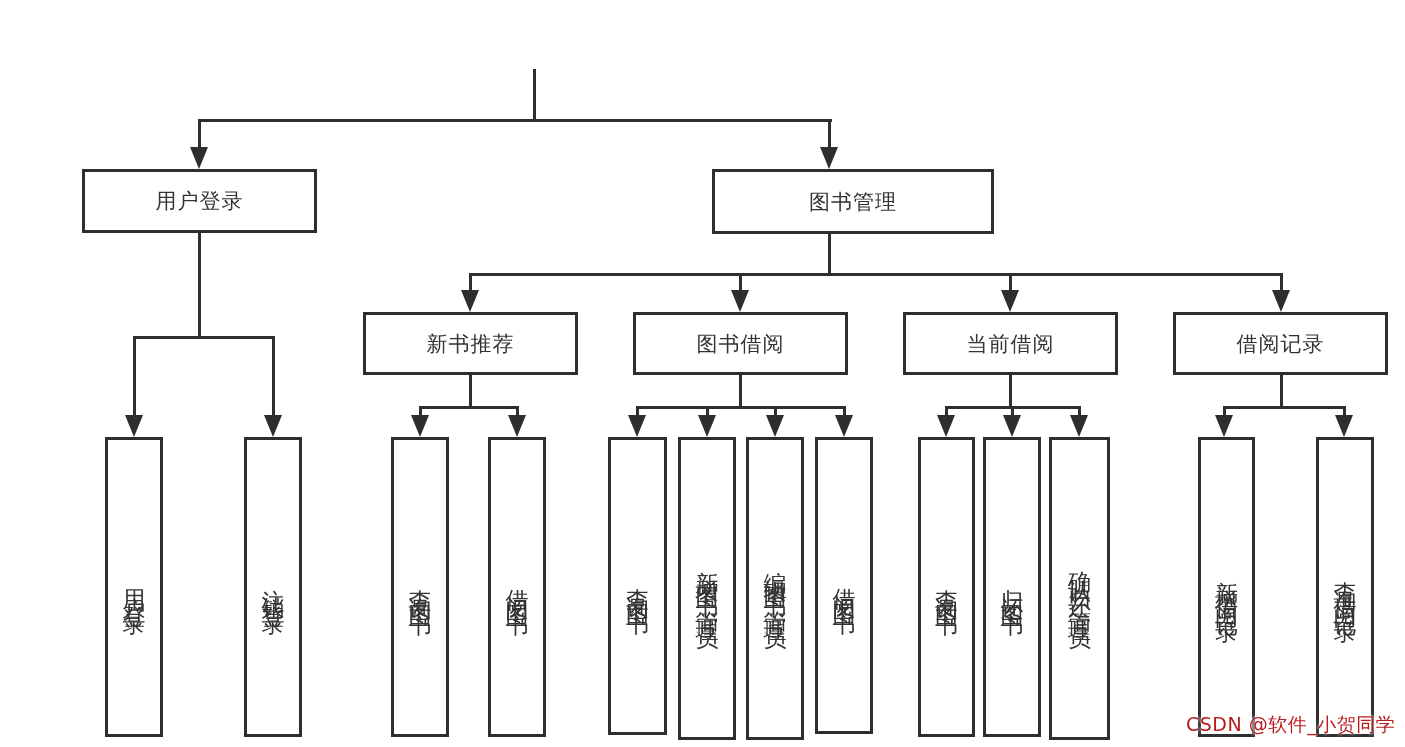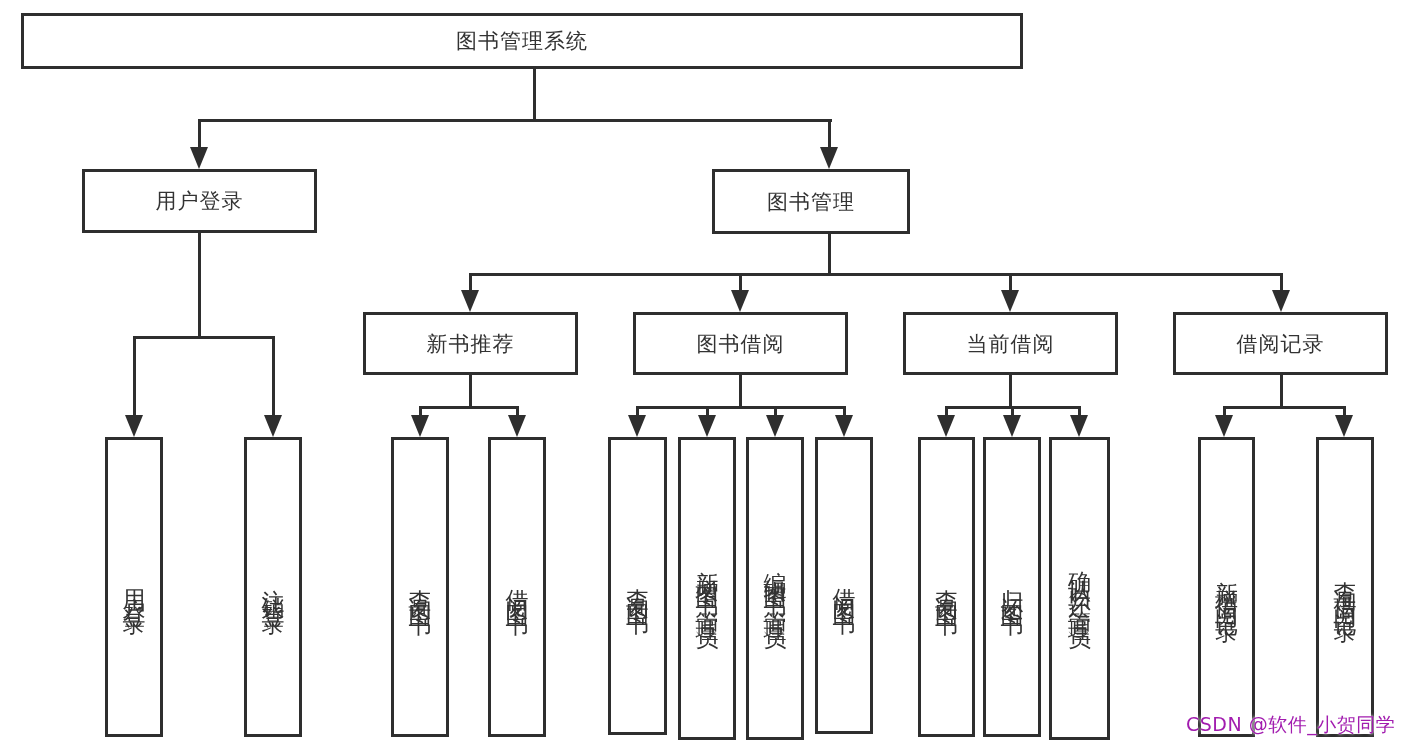--- a/index.html
+++ b/index.html
@@ -20,40 +20,39 @@
   }
   .vline{position:absolute;width:3px;background:#2e2e2e;}
   .hline{position:absolute;height:3px;background:#2e2e2e;}
   .arrow{
     position:absolute;width:0;height:0;
     border-left:9px solid transparent;border-right:9px solid transparent;
     border-top:22px solid #2e2e2e;
   }
   .watermark{
     position:absolute;left:1186px;top:712px;
-    font-size:19px;color:#a21caf;letter-spacing:0.5px;white-space:nowrap;
+    font-size:19px;color:#b91c1c;letter-spacing:0.5px;white-space:nowrap;
     text-shadow:0 0 2px #ffffff,0 0 4px #ffffff;
   }
 </style>
 </head>
 <body>
 
 <div id="canvas">
 
-  <div class="node" style="left:21px;top:13px;width:1002px;height:56px;">图书管理系统</div>
 
   <div class="vline" style="left:533px;top:69px;height:52px;"></div>
   <div class="hline" style="left:199px;top:119px;width:633px;"></div>
   <div class="vline" style="left:198px;top:119px;height:32px;"></div>
   <div class="vline" style="left:828px;top:119px;height:32px;"></div>
   <div class="arrow" style="left:190px;top:147px;"></div>
   <div class="arrow" style="left:820px;top:147px;"></div>
 
   <div class="node" style="left:82px;top:169px;width:235px;height:64px;">用户登录</div>
-  <div class="node" style="left:712px;top:169px;width:198px;height:65px;">图书管理</div>
+  <div class="node" style="left:712px;top:169px;width:282px;height:65px;">图书管理</div>
 
   <div class="vline" style="left:198px;top:233px;height:105px;"></div>
   <div class="hline" style="left:134px;top:336px;width:141px;"></div>
   <div class="vline" style="left:133px;top:336px;height:82px;"></div>
   <div class="vline" style="left:272px;top:336px;height:82px;"></div>
   <div class="arrow" style="left:125px;top:415px;"></div>
   <div class="arrow" style="left:264px;top:415px;"></div>
 
   <div class="vline" style="left:828px;top:234px;height:41px;"></div>
   <div class="hline" style="left:470px;top:273px;width:813px;"></div>

